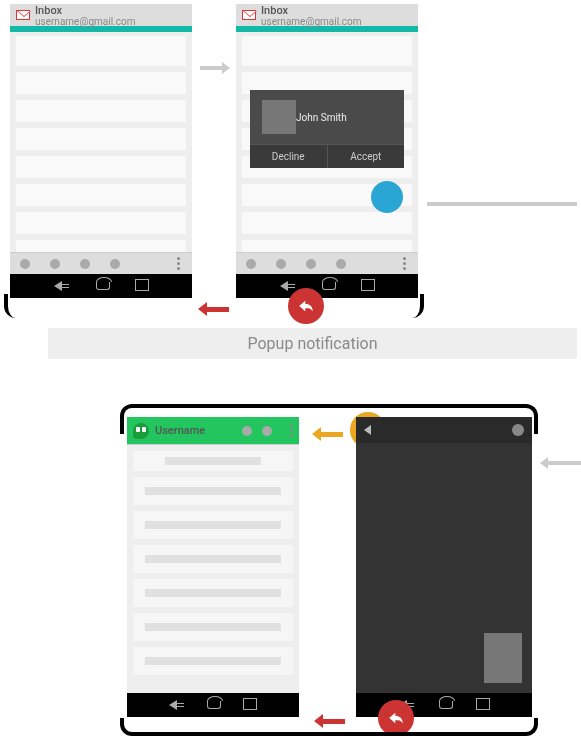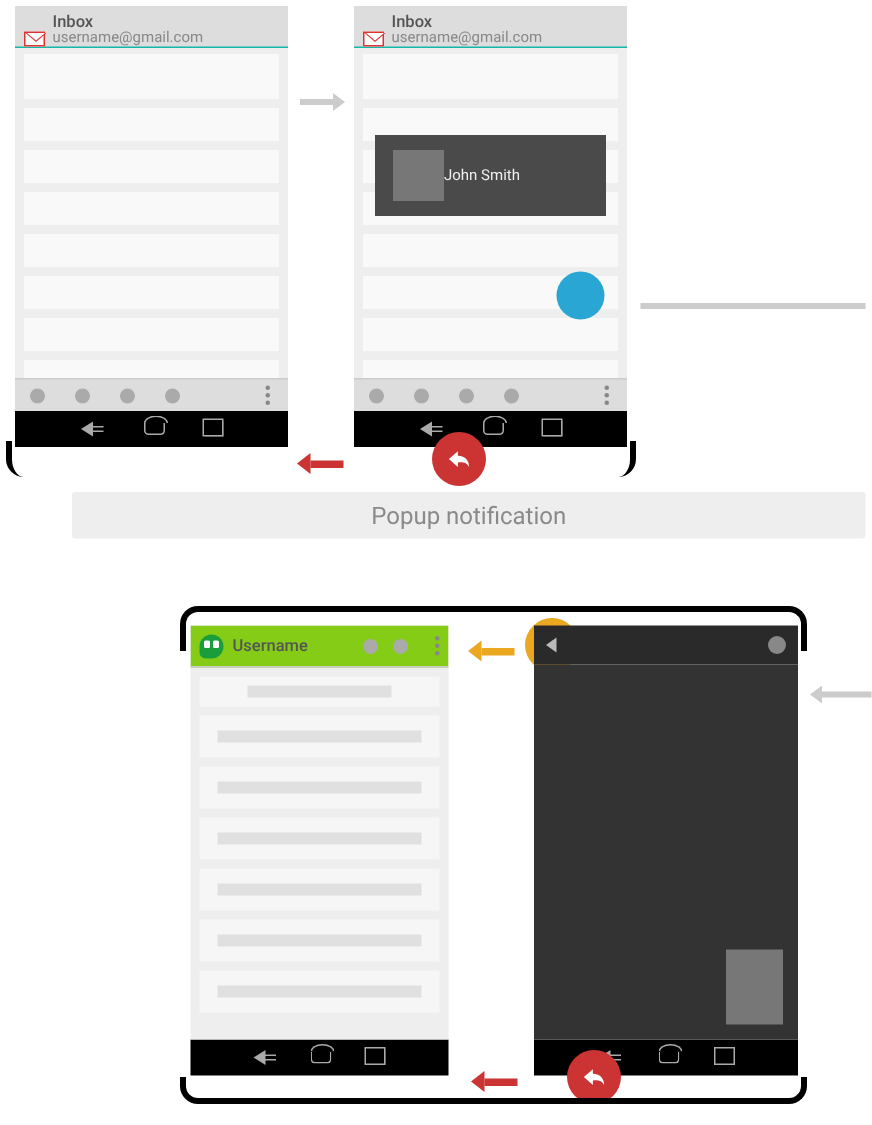--- a/index.html
+++ b/index.html
@@ -38,23 +38,23 @@
   .nav-home { display:inline-block; width:14px; height:8px; border:1px solid #aaa; border-top:none; border-radius:0 0 3px 3px; position:relative;}
   .nav-home::before { content:""; position:absolute; left:-1px; top:-5px; width:16px; height:5px; border-radius:8px 8px 0 0 / 5px 5px 0 0; border:1px solid #aaa; border-bottom:none; box-sizing:border-box;}
   .nav-recent { display:inline-block; width:12px; height:10px; border:1px solid #aaa; position:relative; }
   .nav-recent::before { content:""; position:absolute; left:-3px; top:-3px; width:12px; height:10px; border:1px solid #aaa; background:#000;}
   
   
   .gmail-hdr {
     background: #ddd;
     height: 28px;
     display: flex;
-    align-items: flex-end;
+    align-items: center;
     padding: 0 6px;
-    border-bottom: 1px solid #14b8a6;
+    border-bottom: 6px solid #14b8a6;
   }
   .gmail-ico {
     width: 14px; height: 10px;
     background: #fff;
     border: 1px solid #d33;
     position: relative;
     margin-right: 5px;
     flex: none;
   }
   .gmail-ico::before {
@@ -142,21 +142,21 @@
     border-radius:2px;
     text-align:center;
     font-size:16px;
     color:#8a8a8a;
     padding:6px 0;
     left:48px; right:4px;
   }
   
   
   .hang-hdr {
-    background:#84cc16;
+    background:#22c55e;
     height:28px;
     display:flex;
     align-items:center;
     padding:0 6px;
     gap:6px;
     border-bottom:1px solid #ccc;
   }
   .hang-ico {
     width:16px; height:16px;
     background:#1a9e3c;
@@ -276,20 +276,24 @@
             <span></span>
             <span></span>
             <span></span>
           </div>
       </div>
 
       <div class="dialog" style="top:86px;">
         <div class="dialog-body">
           <div class="avatar"></div>
           <div class="dialog-name">John Smith</div>
+        </div>
+        <div class="dialog-actions">
+          <div>Decline</div>
+          <div>Accept</div>
         </div>
       </div>
     </div>
     <div class="phone-navbar">
       <span class="nav-back">
           <span class="nav-back-line"></span>
         </span>
       <span class="nav-home"></span>
       <span class="nav-recent"></span>
     </div>

